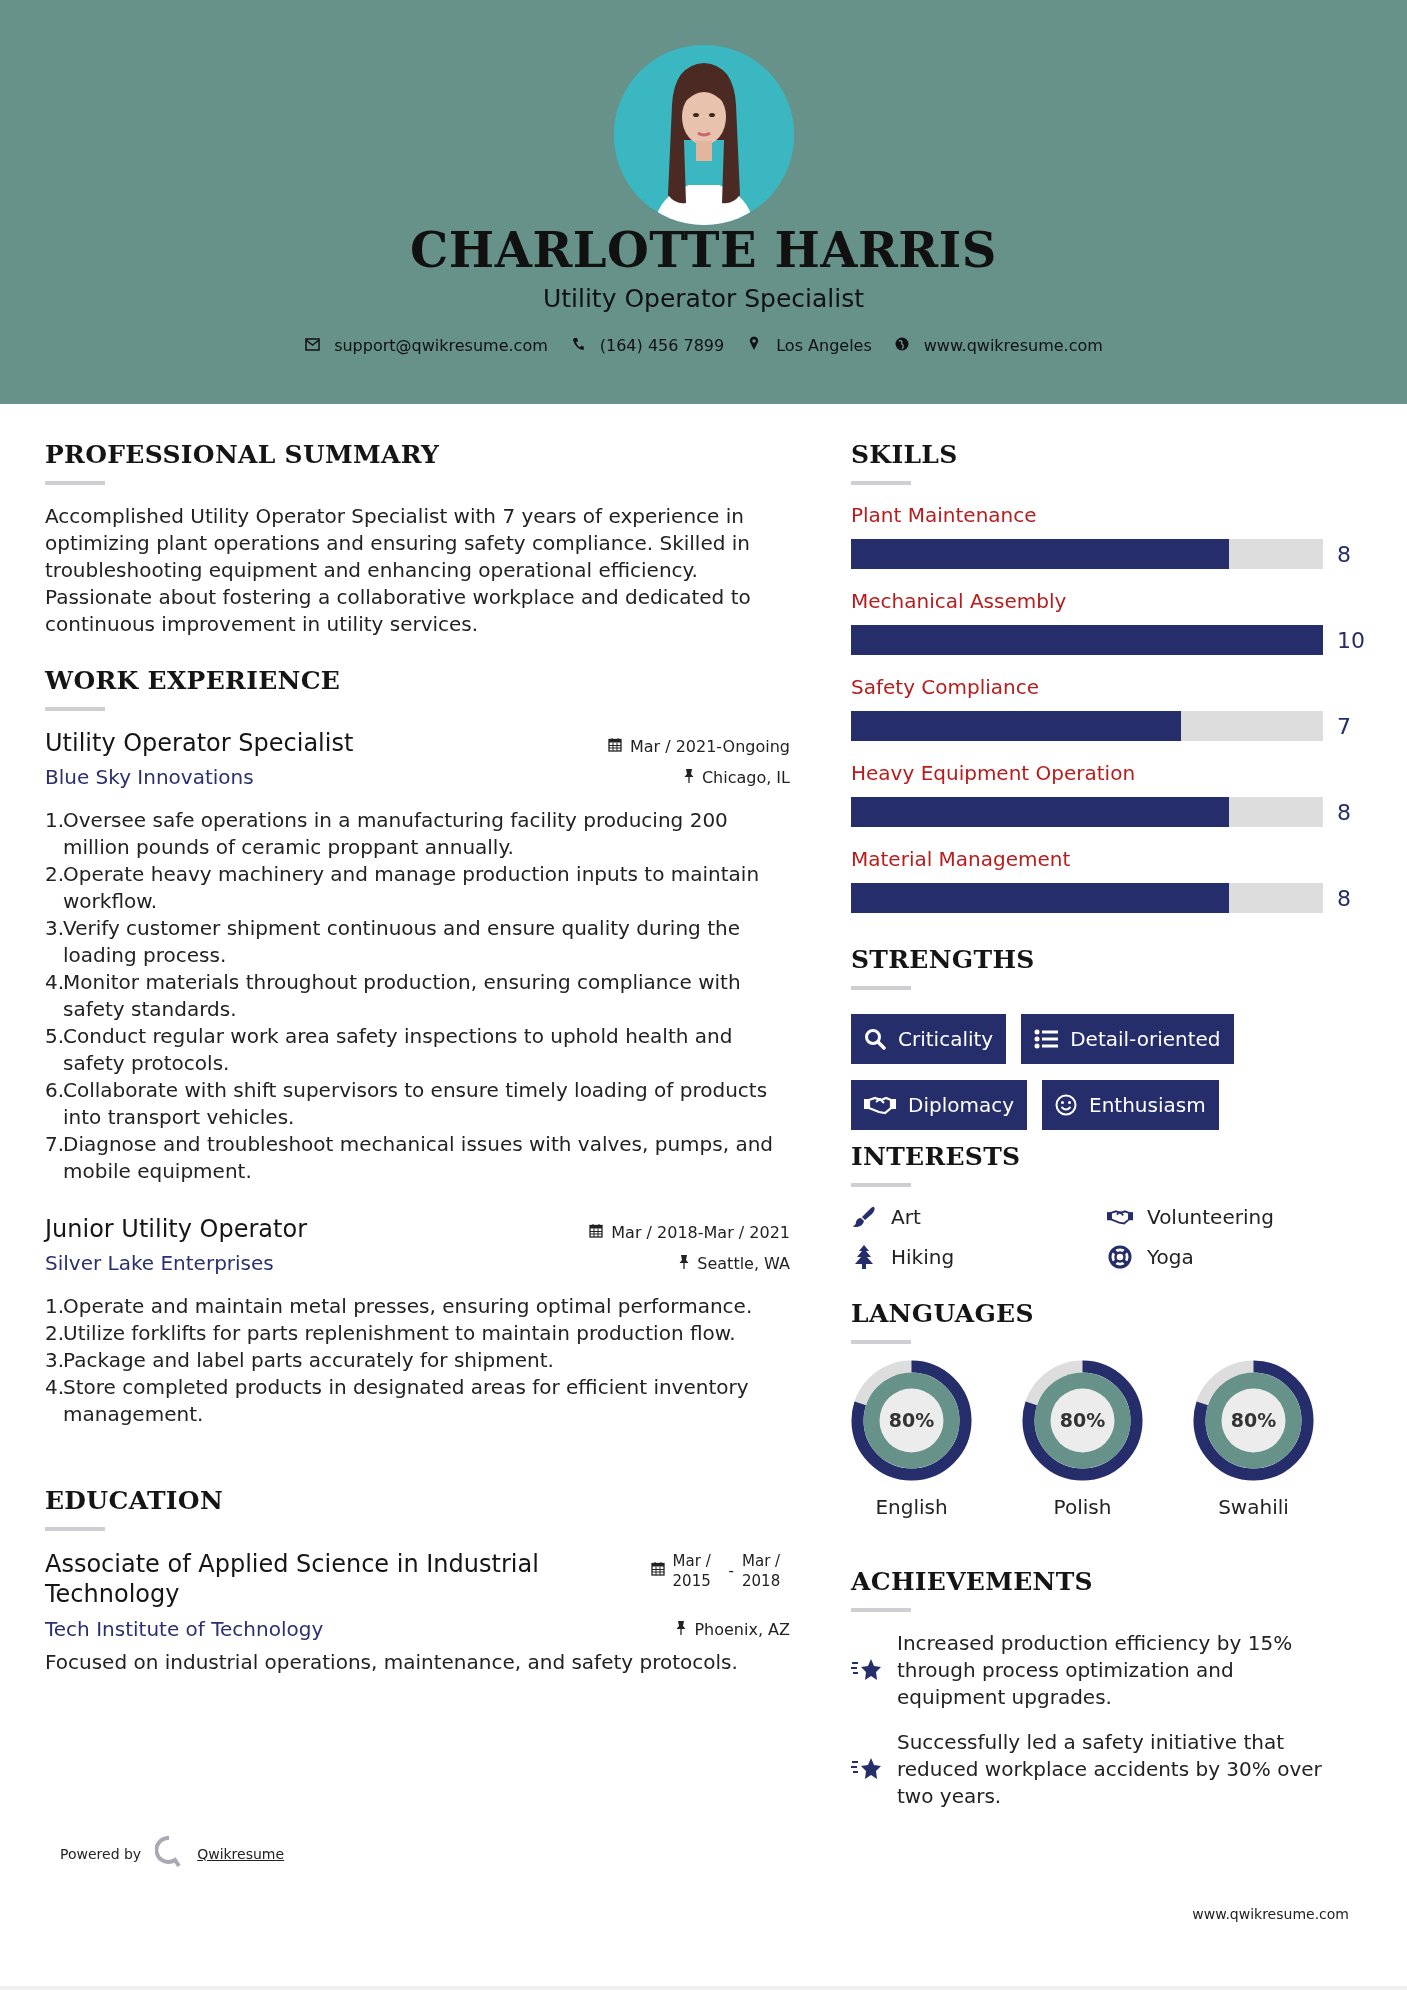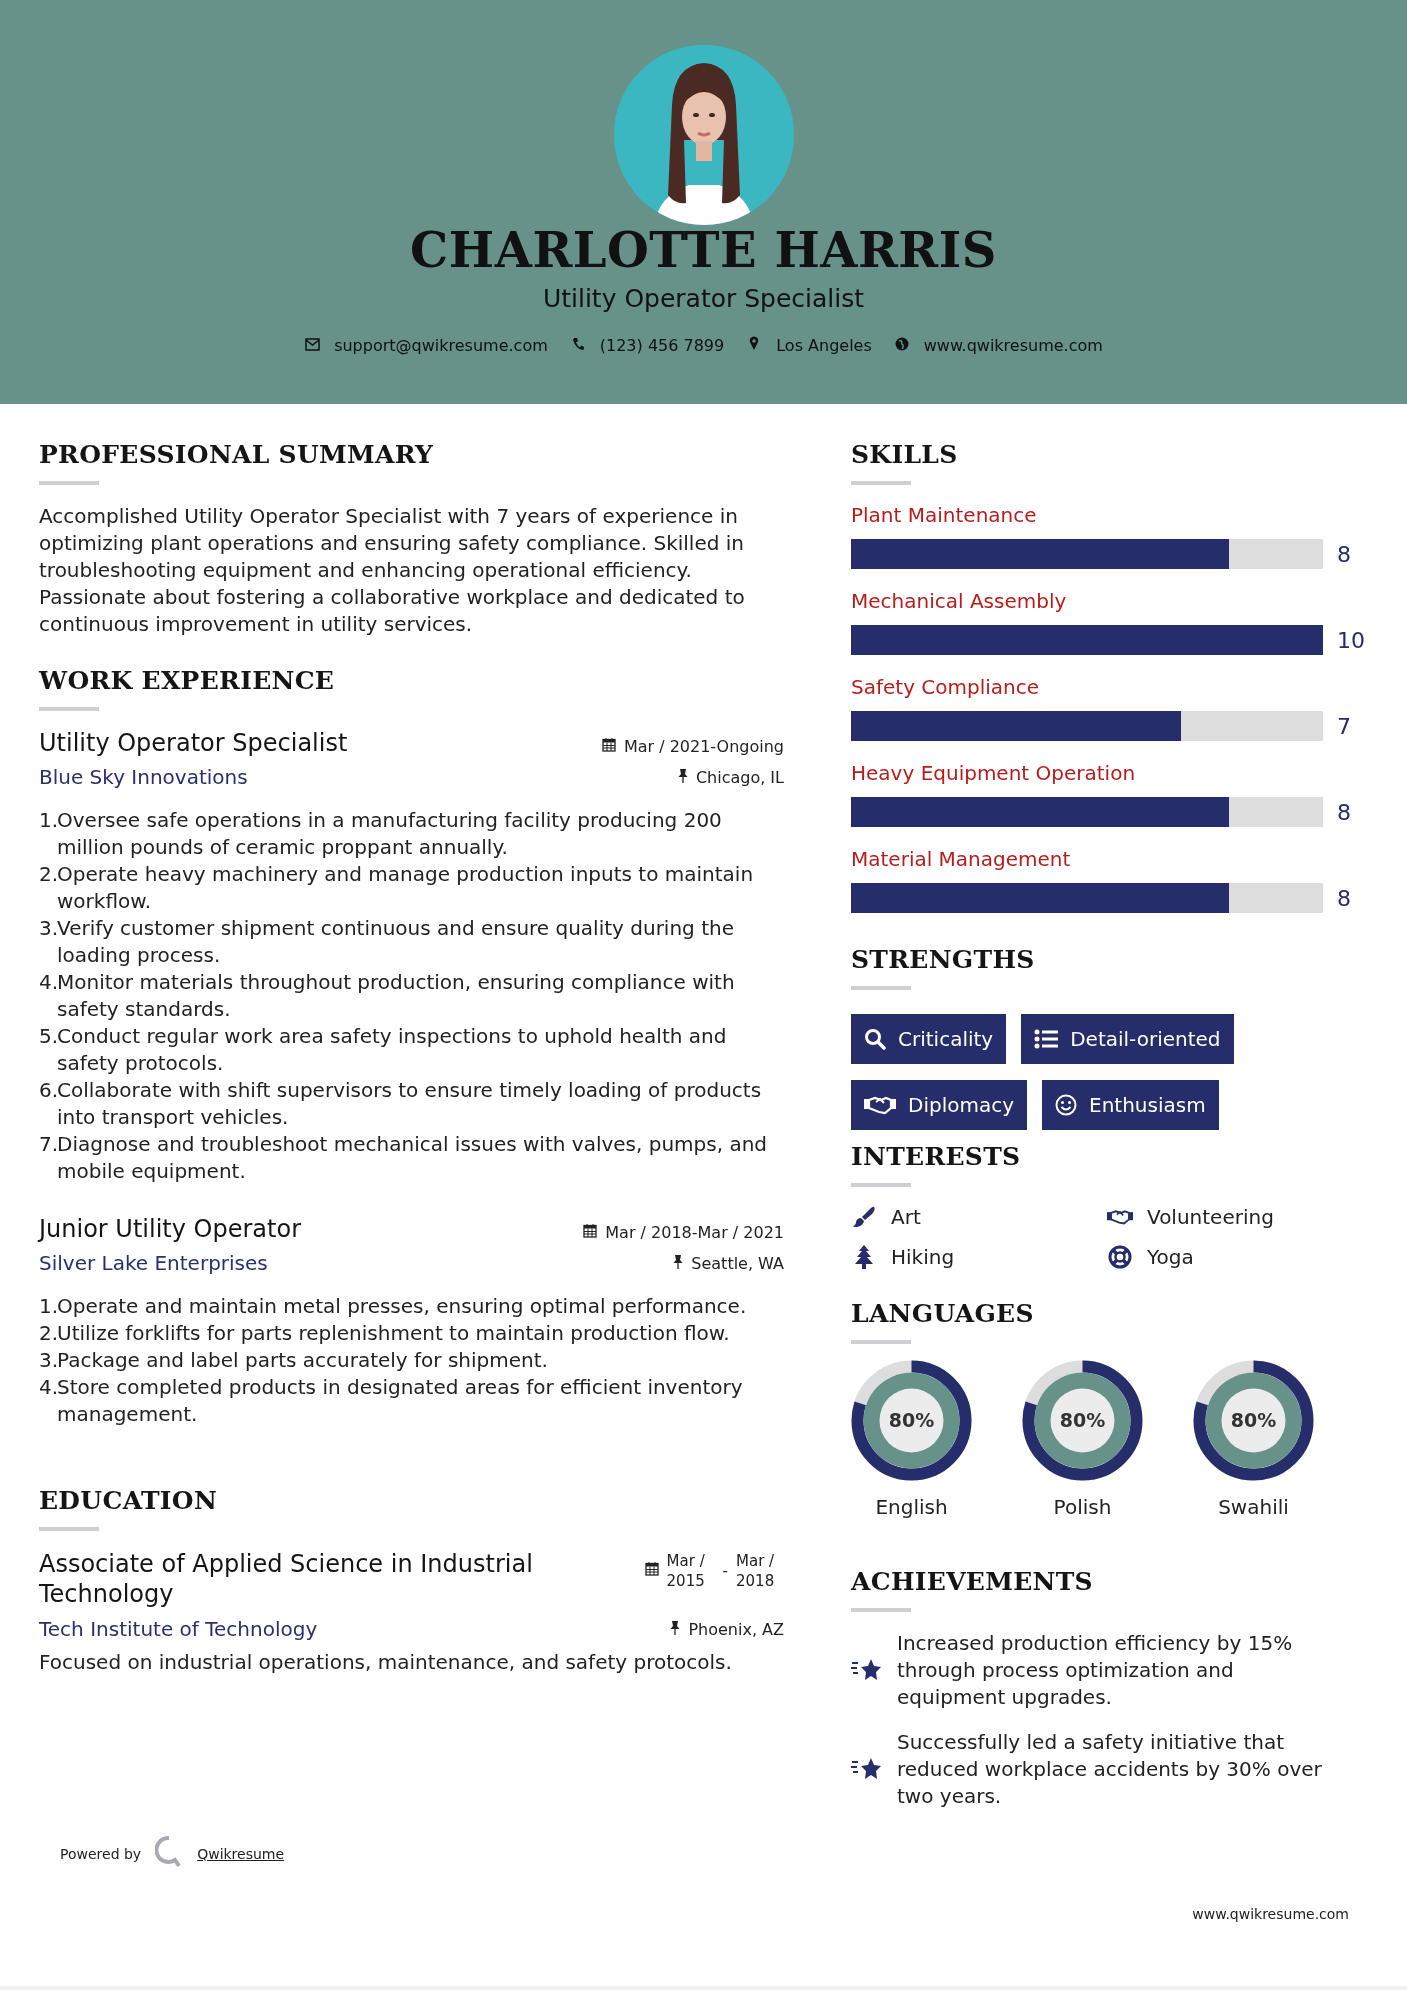--- a/index.html
+++ b/index.html
@@ -8,21 +8,21 @@
 
   .header { position: absolute; left: 0; top: 0; width: 1407px; height: 404px; background: #67928a; }
   .photo { position: absolute; left: 614px; top: 45px; width: 180px; height: 180px; border-radius: 50%; background: #3bb7c2; overflow: hidden; }
   .photo svg { width: 180px; height: 180px; display: block; }
   .name { position: absolute; left: 0; width: 1407px; top: 222px; text-align: center; font-family: "DejaVu Serif", serif; font-weight: bold; font-size: 48px; color: #111; letter-spacing: 0.5px; }
   .jobtitle { position: absolute; left: 0; width: 1407px; top: 284px; text-align: center; font-size: 25px; color: #111; }
   .contacts { position: absolute; left: 0; width: 1407px; top: 336px; display: flex; justify-content: center; align-items: center; gap: 10px; font-size: 16px; color: #111; }
   .contacts .c-item { display: flex; align-items: center; gap: 14px; margin: 0 6px; }
   .contacts .ic { display: inline-block; width: 16px; text-align: center; font-size: 15px; }
 
-  .left { position: absolute; left: 39px; top: 440px; width: 745px; }
+  .left { position: absolute; left: 45px; top: 440px; width: 745px; }
   .right { position: absolute; left: 851px; top: 440px; width: 520px; }
 
   .sec-title { font-family: "DejaVu Serif", serif; font-weight: bold; font-size: 25px; color: #151515; letter-spacing: 0.3px; }
   .sec-rule { width: 60px; height: 4px; background: #cfcfd3; margin-top: 12px; margin-bottom: 18px; }
 
   .summary { font-size: 20px; line-height: 27px; color: #222; width: 750px; }
 
   .job { position: relative; }
   .job-head { display: flex; justify-content: space-between; align-items: flex-start; }
   .job-title { font-size: 24px; color: #151515; }
@@ -89,21 +89,21 @@
           </svg>
       </span>
       <span>support@qwikresume.com</span>
     </div>
     <div class="c-item">
       <span class="ic">
         <svg width="12" height="14" viewBox="0 0 12 14">
             <path d="M2 1 L5 1 L6 4 L4 5.5 Q5.5 9 8 10.5 L9.5 8.5 L12 10 L11.5 13 Q4 12.5 1 3 Z" fill="#111"></path>
           </svg>
       </span>
-      <span>(123) 456 7899</span>
+      <span>(164) 456 7899</span>
     </div>
     <div class="c-item">
       <span class="ic">
         <svg width="10" height="15" viewBox="0 0 10 15">
             <path d="M5 14 L1 6 A4.2 4.2 0 1 1 9 6 Z" fill="#111"></path>
             <circle cx="5" cy="5" r="1.8" fill="#67928a"></circle>
           </svg>
       </span>
       <span>Los Angeles</span>
     </div>

